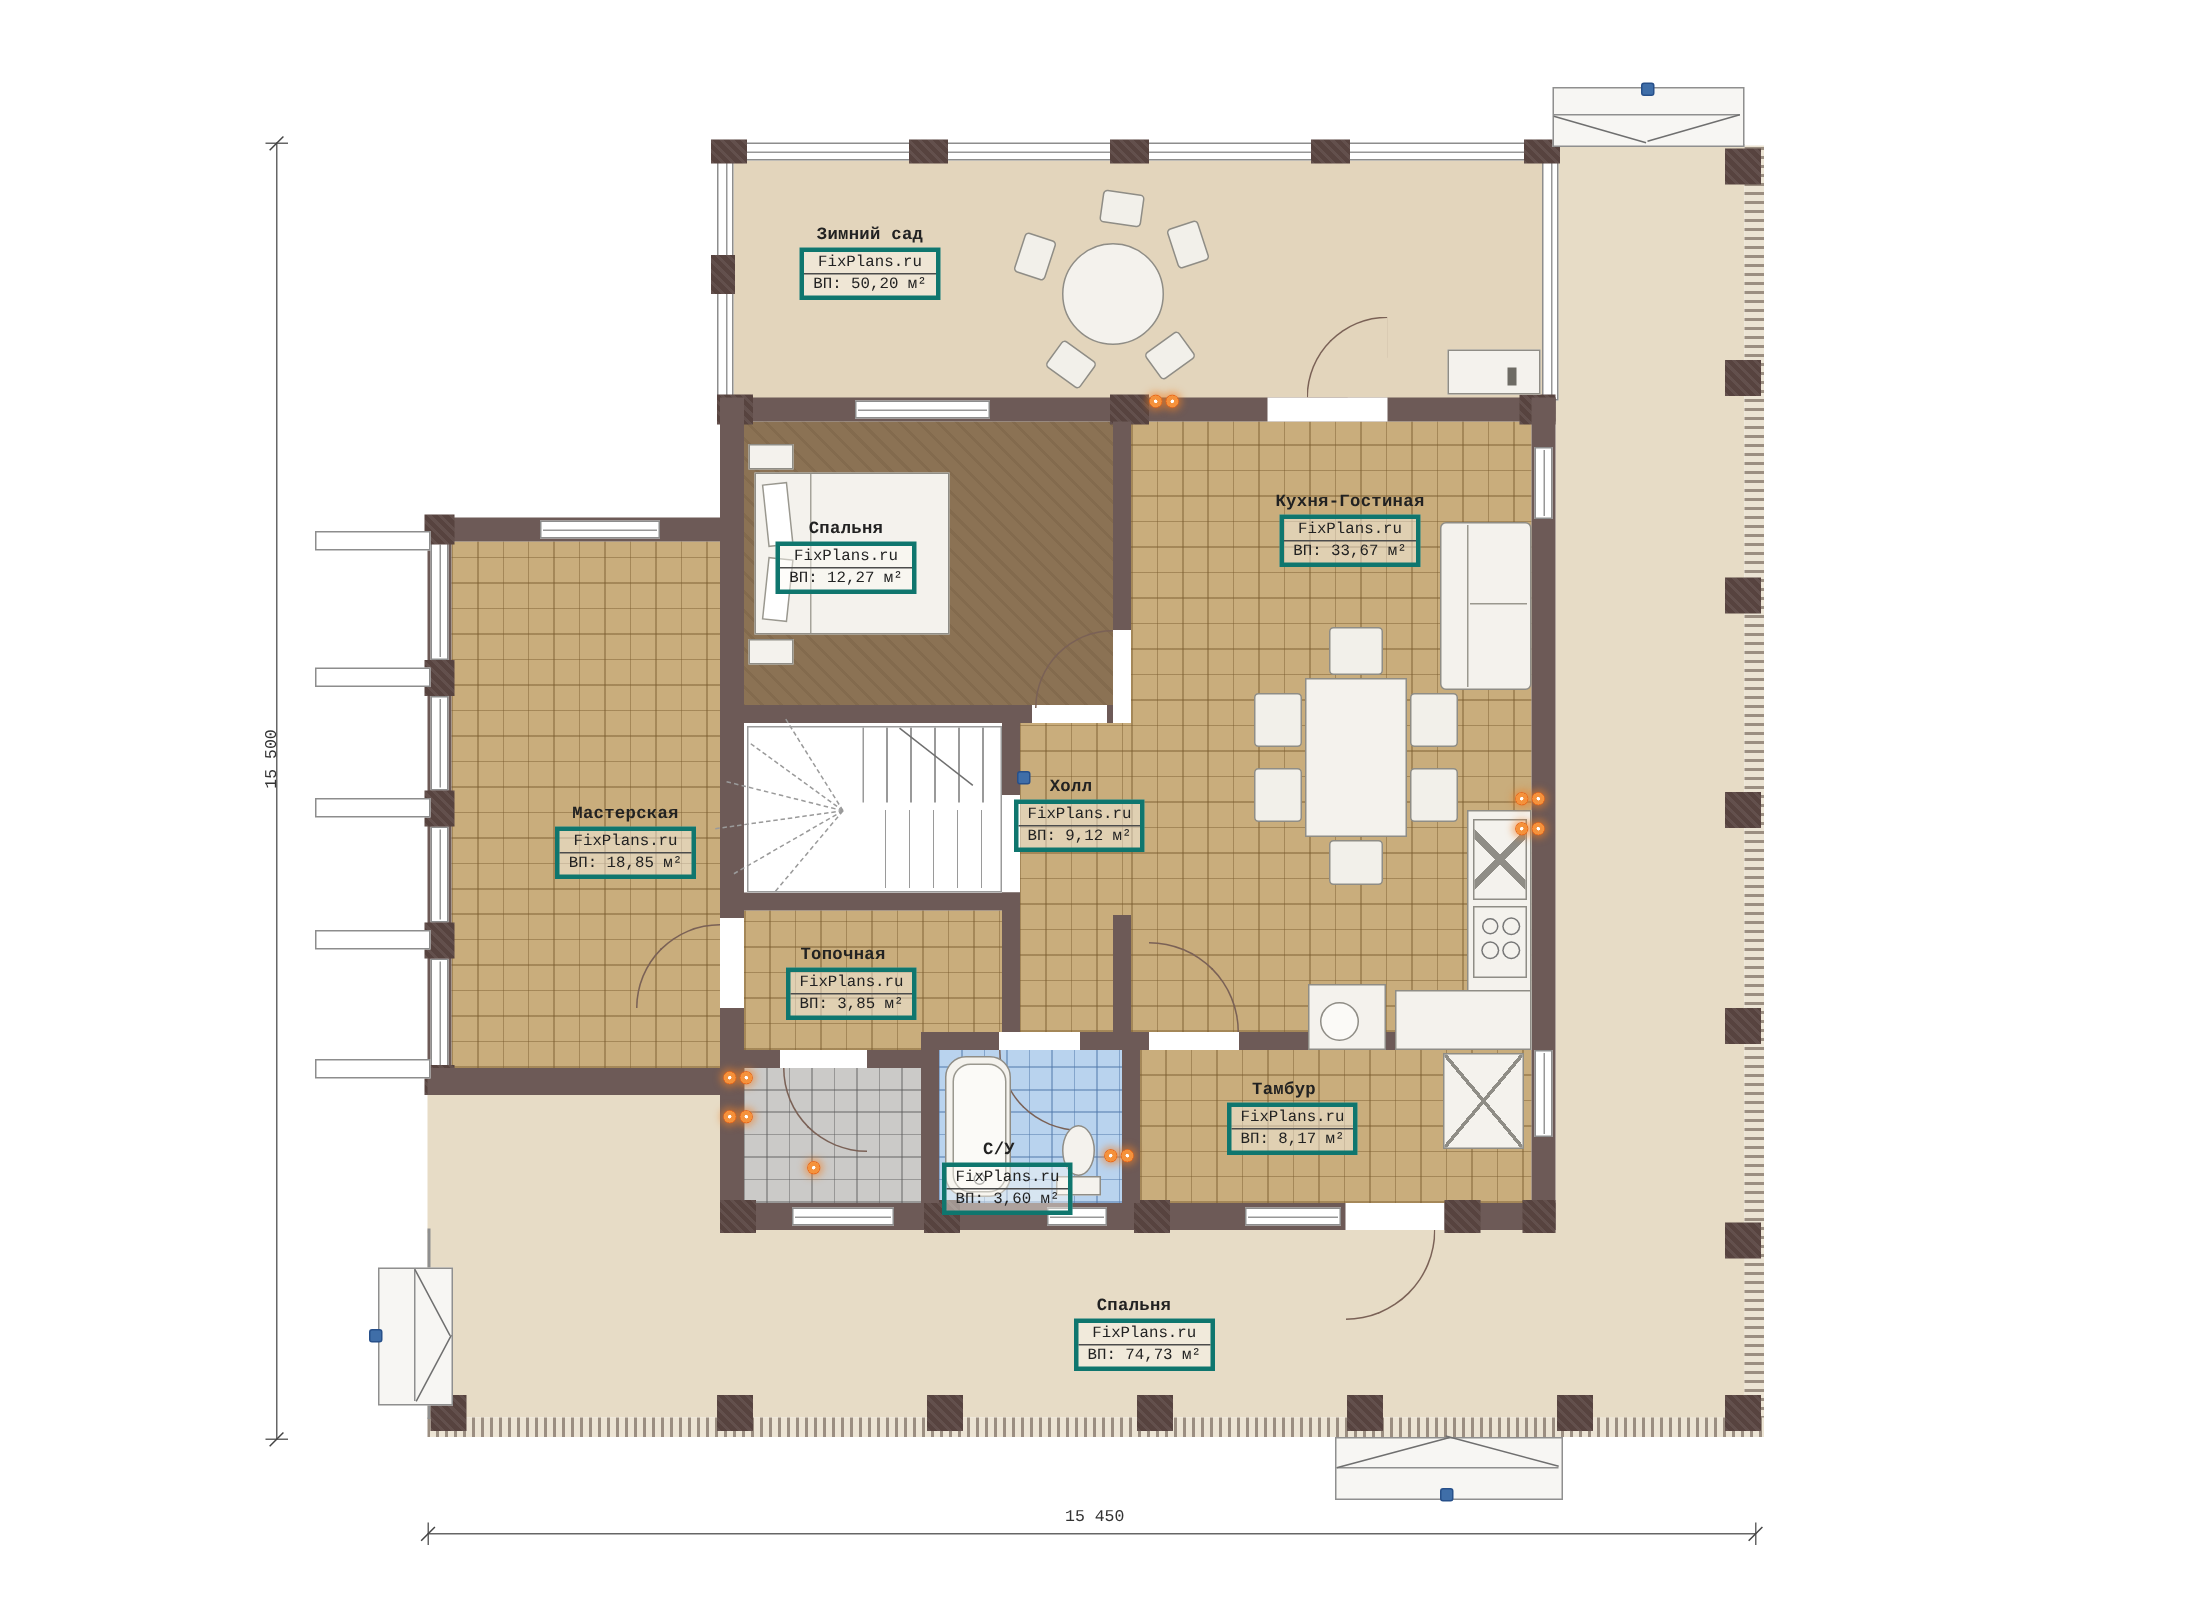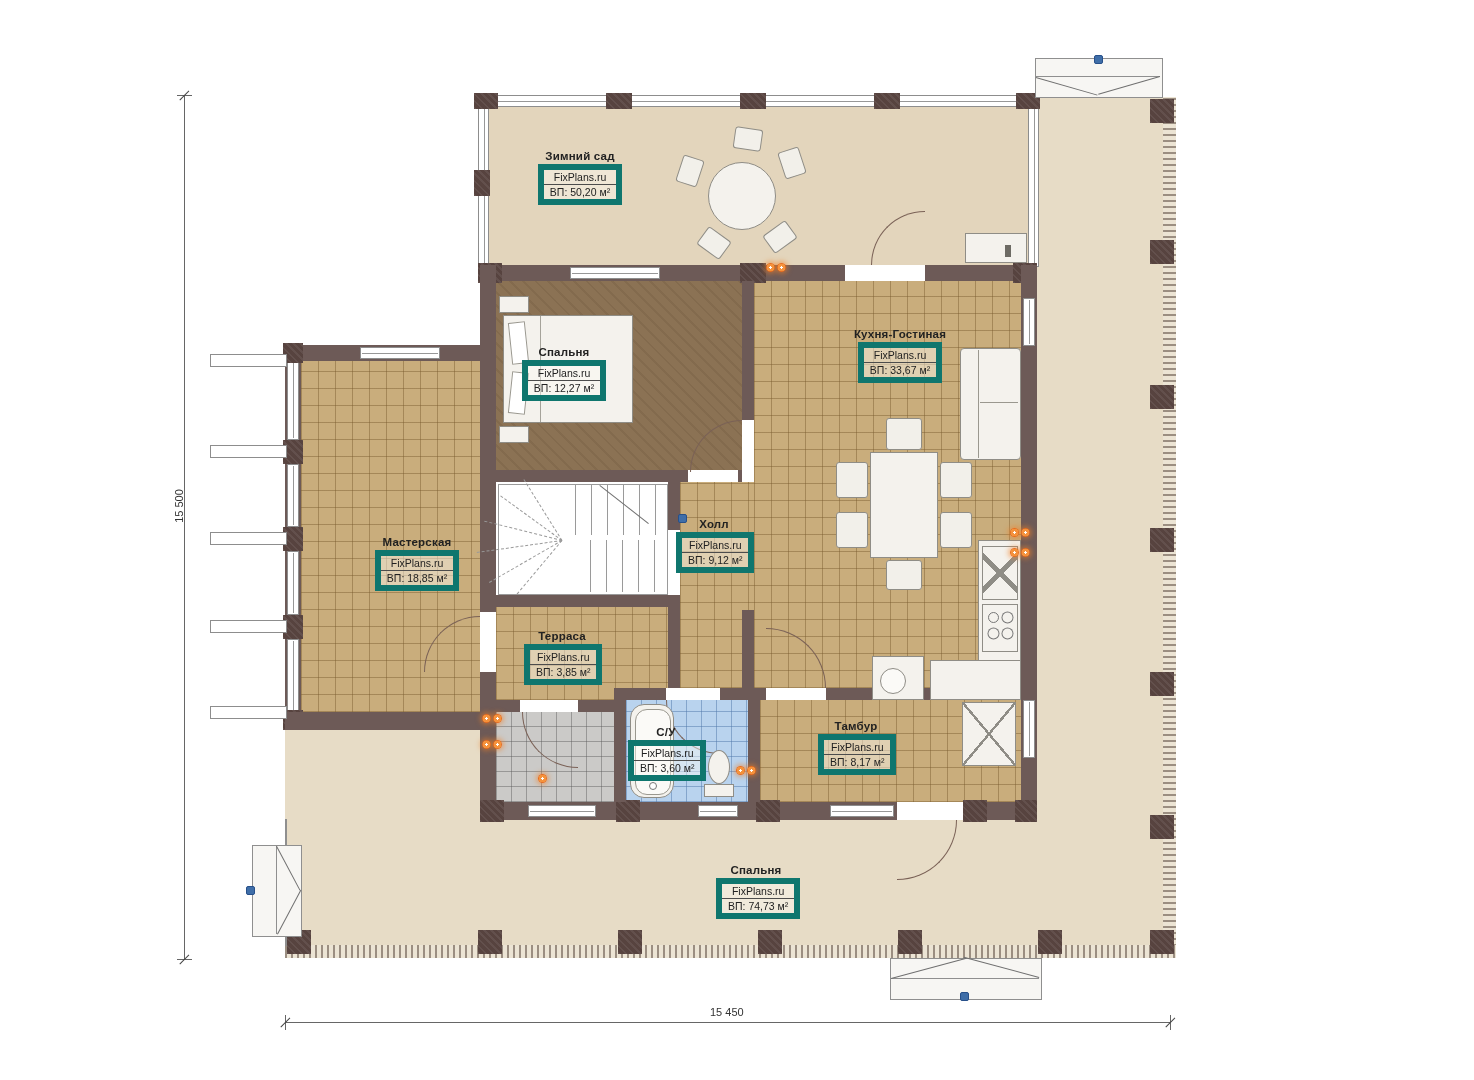--- a/index.html
+++ b/index.html
@@ -1,17 +1,17 @@
 <!DOCTYPE html>
 <html><head>
 <meta charset="utf-8">
 <style>
   html,body{margin:0;padding:0;background:#fff;}
   .plan{position:relative;width:1474px;height:1080px;background:#fff;overflow:hidden;
-        font-family:Liberation Sans, sans-serif;color:#2a2a2a;}
+        font-family:Liberation Mono, monospace;color:#2a2a2a;}
   .abs{position:absolute;}
 
   
   .fl-beige{background:#e7dcc6;}
   .fl-wg{background:#e3d5bc;}
   .fl-tan{background:#c9ad7c;
     background-image:repeating-linear-gradient(0deg,rgba(120,90,45,.45) 0 1px,transparent 1px 17px),
                      repeating-linear-gradient(90deg,rgba(120,90,45,.45) 0 1px,transparent 1px 17px);}
   .fl-dark{background:#8b7254;
     background-image:repeating-linear-gradient(45deg,rgba(60,40,20,.10) 0 2px,transparent 2px 9px);}
@@ -38,21 +38,21 @@
   .chair{background:#f2f0ea;border:1.3px solid #8f8d86;border-radius:3px;box-sizing:border-box;}
 
   .arc{border:1.4px solid #7a6156;box-sizing:border-box;background:transparent;}
   .arc-tl{border-right:none;border-bottom:none;border-radius:100% 0 0 0;}
   .arc-tr{border-left:none;border-bottom:none;border-radius:0 100% 0 0;}
   .arc-bl{border-right:none;border-top:none;border-radius:0 0 0 100%;}
   .arc-br{border-left:none;border-top:none;border-radius:0 0 100% 0;}
 
   .room-label{position:absolute;text-align:center;z-index:40;}
   .rname{font-size:11.5px;font-weight:bold;letter-spacing:.2px;margin-bottom:2px;color:#222;}
-  .rtable{display:inline-block;border:6px solid #0f766e;background:rgba(252,250,243,.45);}
+  .rtable{display:inline-block;border:3px solid #0f766e;background:rgba(252,250,243,.45);}
   .rbox{display:block;padding:1px 6px;font-size:10.5px;white-space:nowrap;color:#222;}
   .rbox + .rbox{border-top:1px solid #4c4c4c;}
 
   .dim-line{background:#666;}
   .dim-text{font-size:11px;color:#333;}
   .slash{position:absolute;width:13px;height:1.4px;background:#444;transform:rotate(-45deg);}
 
   .outlet{position:absolute;display:flex;gap:2px;z-index:45;}
   .outlet i{display:block;width:9px;height:9px;border-radius:50%;
      background:radial-gradient(circle,#ffffff 0 18%,#f5923c 19% 60%,#e96d1f 61% 100%);
@@ -323,28 +323,28 @@
 
   <div class="room-label" style="left:676px;top:518px;width:76px">
     <div class="rname">Холл</div>
     <div class="rtable">
       <span class="rbox">FixPlans.ru</span>
       <span class="rbox">ВП: 9,12 м²</span>
     </div>
   </div>
 
   <div class="room-label" style="left:524px;top:630px;width:76px">
-    <div class="rname">Терраса</div>
+    <div class="rname">Топочная</div>
     <div class="rtable">
       <span class="rbox">FixPlans.ru</span>
       <span class="rbox">ВП: 3,85 м²</span>
     </div>
   </div>
 
-  <div class="room-label" style="left:628px;top:726px;width:76px">
+  <div class="room-label" style="left:628px;top:760px;width:76px">
     <div class="rname">С/У</div>
     <div class="rtable">
       <span class="rbox">FixPlans.ru</span>
       <span class="rbox">ВП: 3,60 м²</span>
     </div>
   </div>
 
   <div class="room-label" style="left:818px;top:720px;width:76px">
     <div class="rname">Тамбур</div>
     <div class="rtable">

